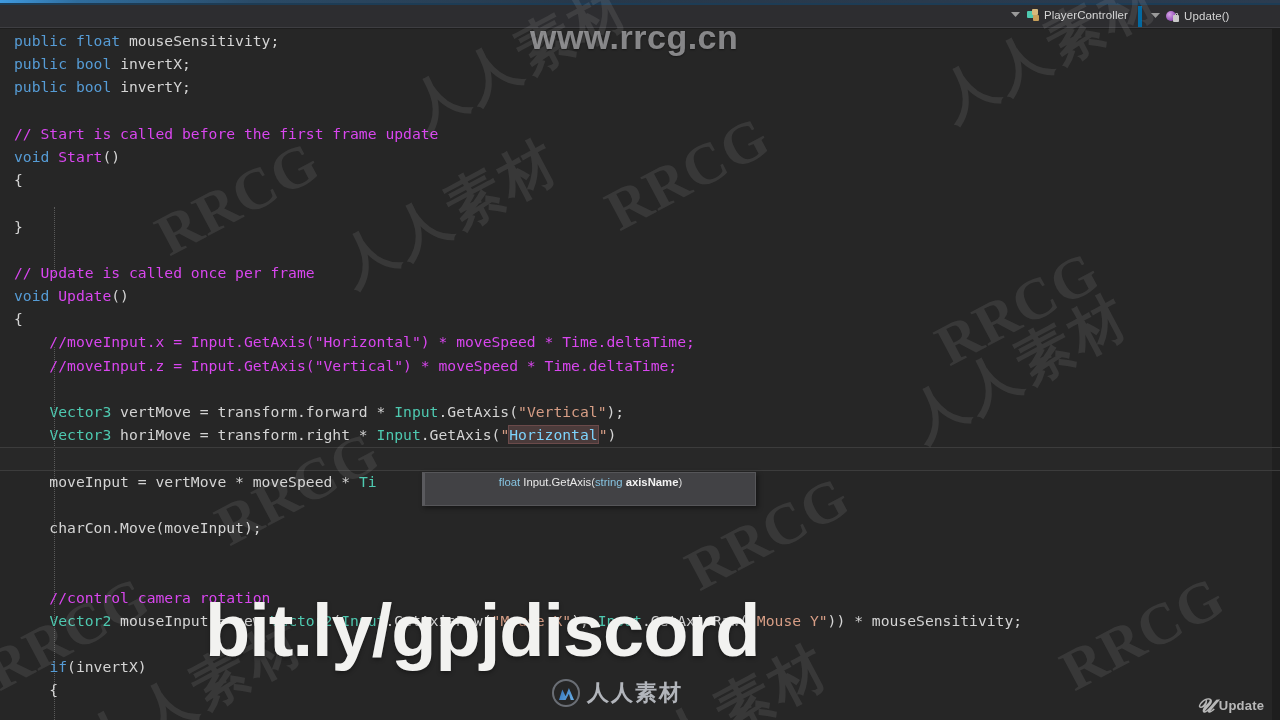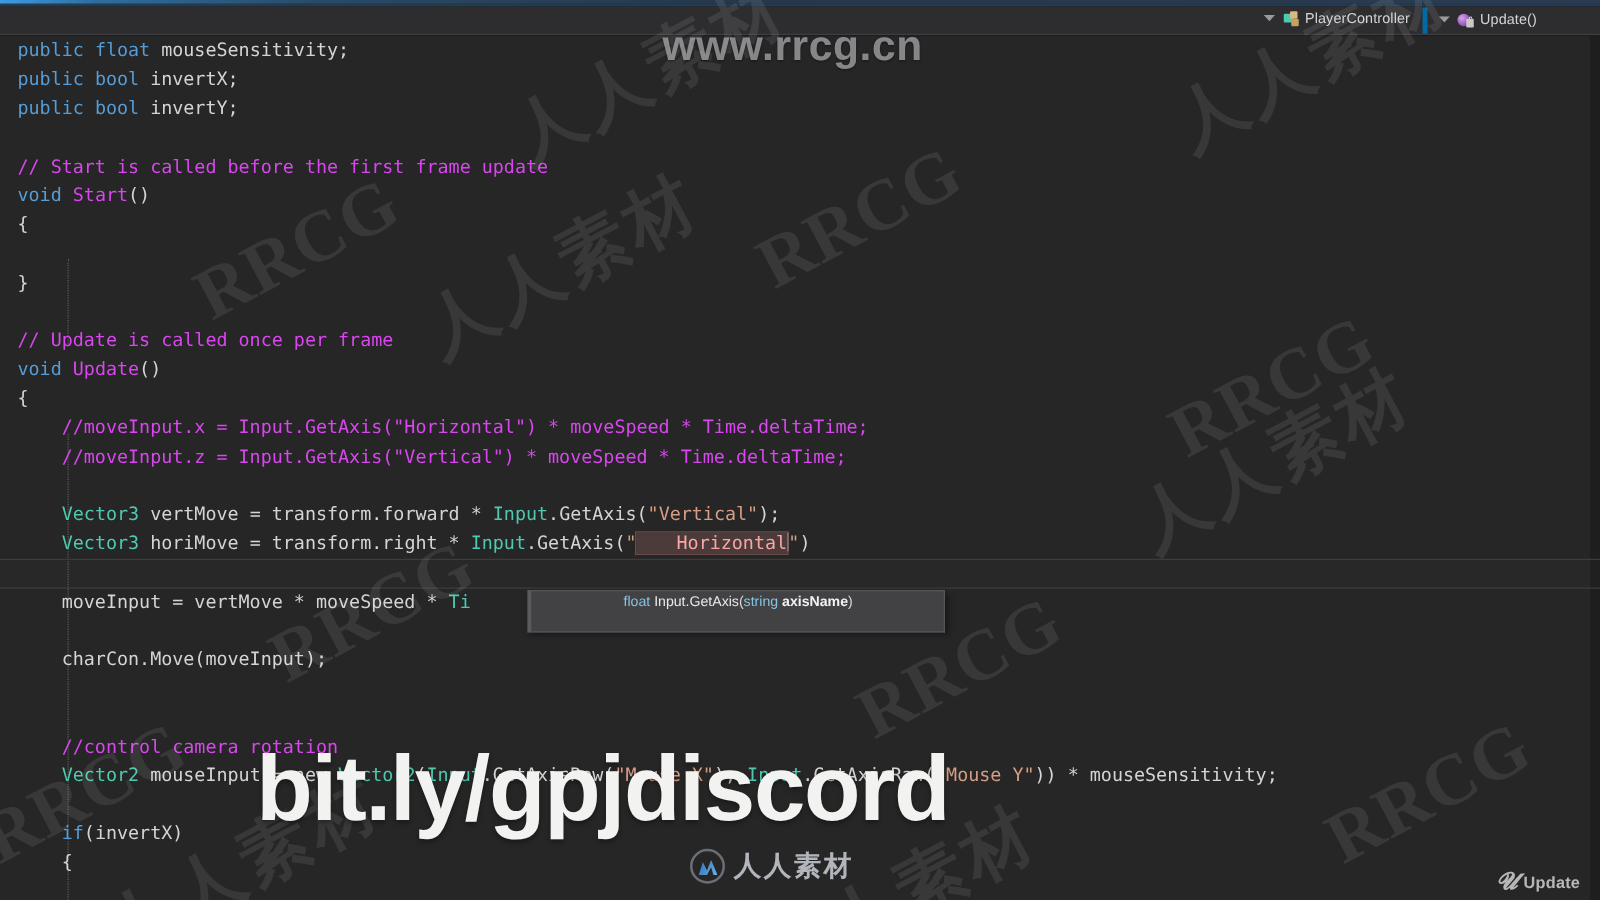--- a/index.html
+++ b/index.html
@@ -140,22 +140,21 @@
     border-top: 1px solid #3c3c3c;
     border-bottom: 1px solid #3c3c3c;
     background: rgba(255,255,255,0.012);
     pointer-events: none;
   }
 
   
   .tok-hl {
     background: #4b3b3b;
     outline: 1px solid #6b4a4a;
-    color: #fca5a5;
-    padding-left: 32px;
+    color: #7dd3fc;
   }
   .caret {
     display: inline-block;
     width: 1px; height: 15px;
     background: #e8e8e8;
     vertical-align: -2px;
     margin: 0 0 0 0;
   }
 
   

